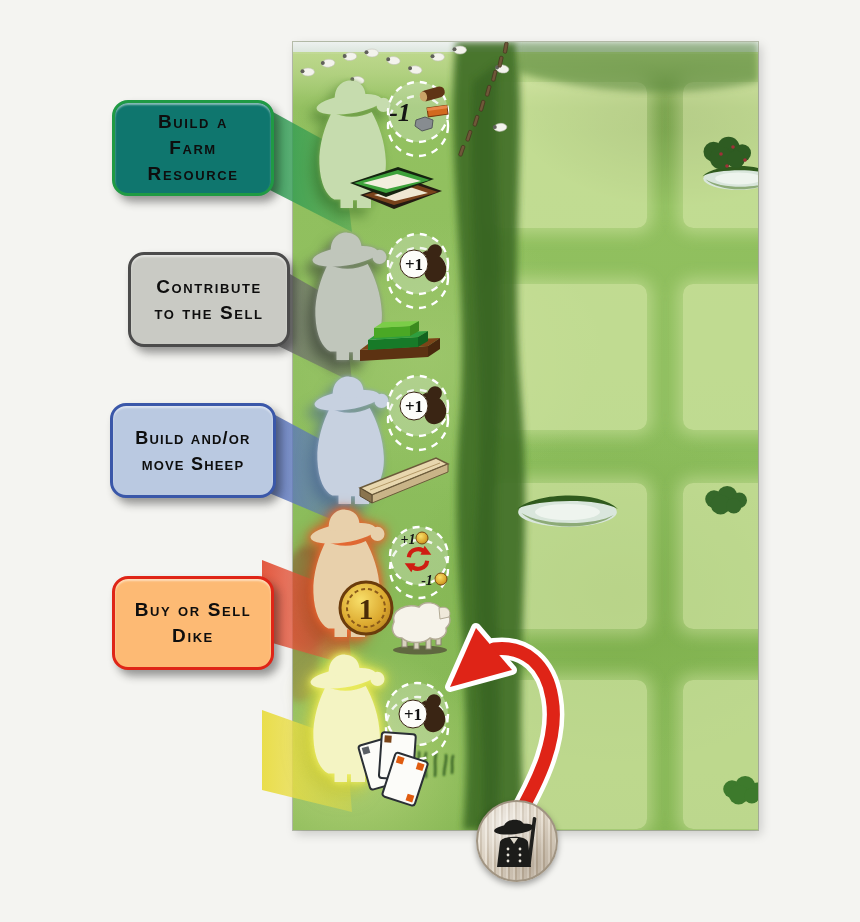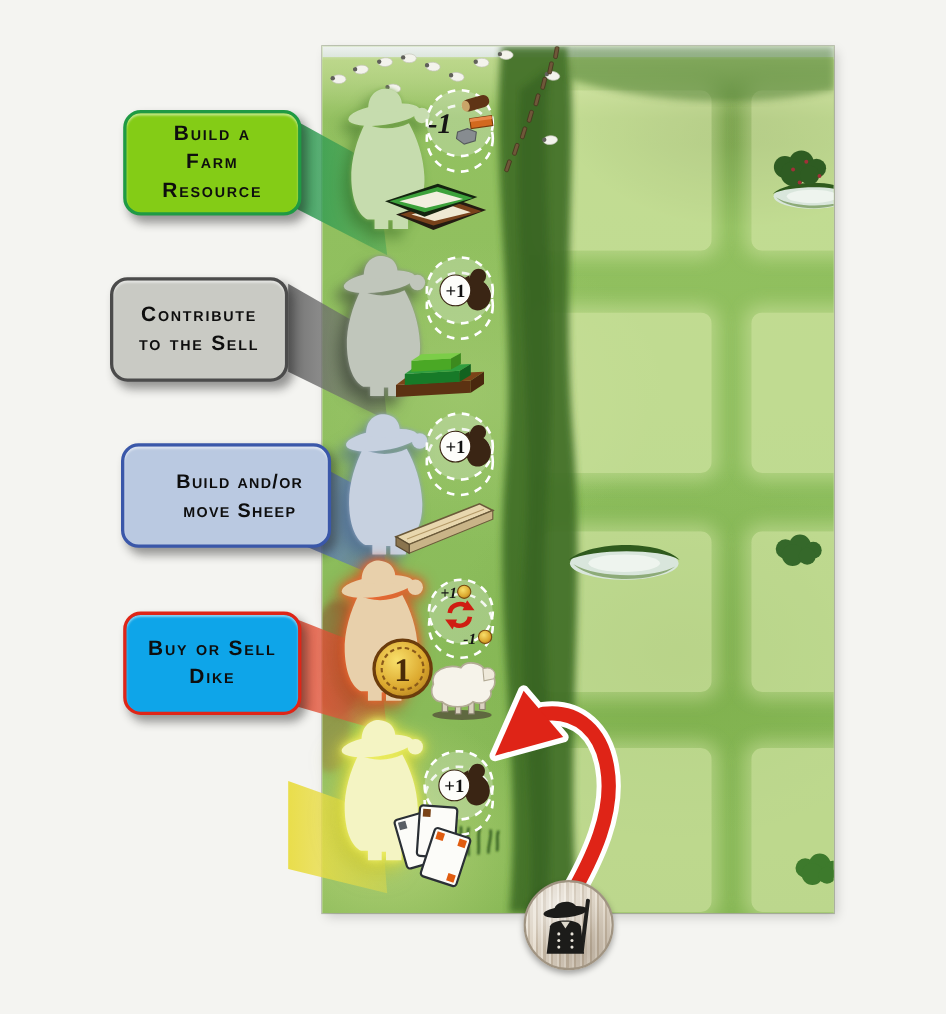--- a/index.html
+++ b/index.html
@@ -20,24 +20,24 @@
     background:linear-gradient(180deg,rgba(190,216,140,.9),rgba(150,190,100,.25) 70%,transparent);}
   .sq{position:absolute;border-radius:10px;background:rgba(234,243,188,.55);
       box-shadow:0 0 16px 6px rgba(234,243,188,.42);}
   .deco{position:absolute;left:0;top:0;}
   
   .callout{position:absolute;border-radius:16px;border:3px solid;z-index:6;
     display:flex;align-items:center;justify-content:center;text-align:center;
     font-variant:small-caps;font-weight:bold;font-size:19px;line-height:26px;
     letter-spacing:1.6px;color:#0e0e0e;
     box-shadow:5px 6px 9px rgba(35,35,35,.45), inset 0 2px 2px rgba(255,255,255,.5);}
-  .c1{left:112px;top:100px;width:156px;height:90px;background:#84cc16;border-color:#1f9a44;}
-  .c2{left:100px;top:252px;width:156px;height:89px;background:#c9cac4;border-color:#4b4b4b;}
-  .c3{left:110px;top:403px;width:160px;height:89px;background:#bac9e1;border-color:#3a57a9;font-size:18px;letter-spacing:1.2px;padding-left:25px;}
-  .c4{left:112px;top:556px;width:156px;height:88px;background:#0ea5e9;border-color:#df2517;}
+  .c1{left:112px;top:100px;width:156px;height:90px;background:#0f766e;border-color:#1f9a44;}
+  .c2{left:128px;top:252px;width:156px;height:89px;background:#c9cac4;border-color:#4b4b4b;}
+  .c3{left:110px;top:403px;width:160px;height:89px;background:#bac9e1;border-color:#3a57a9;font-size:18px;letter-spacing:1.2px;}
+  .c4{left:112px;top:576px;width:156px;height:88px;background:#fdba74;border-color:#df2517;}
   .c5{left:112px;top:704px;width:156px;height:89px;background:#f8f5b1;border-color:#e5d627;}
   
   .layer{position:absolute;left:0;top:0;width:860px;height:922px;z-index:4;}
   .wedges{z-index:3;}
   .meeple{position:absolute;z-index:4;}
   .m1{filter:drop-shadow(0 0 2px #85b356) drop-shadow(-6px 8px 6px rgba(40,90,25,.45));}
   .m2{filter:drop-shadow(0 0 2px #8f978c) drop-shadow(-7px 9px 6px rgba(45,50,45,.55));}
   .m3{filter:drop-shadow(0 0 2px #93a7c4) drop-shadow(-7px 9px 6px rgba(60,85,145,.5));}
   .m4{filter:drop-shadow(0 0 3px #e8703a) drop-shadow(0 0 6px #e05a28) drop-shadow(-7px 9px 7px rgba(165,60,20,.45));}
   .m5{filter:drop-shadow(0 0 3px #ecec6a) drop-shadow(0 0 7px #e9e94a) drop-shadow(-7px 9px 7px rgba(190,190,45,.55));}

